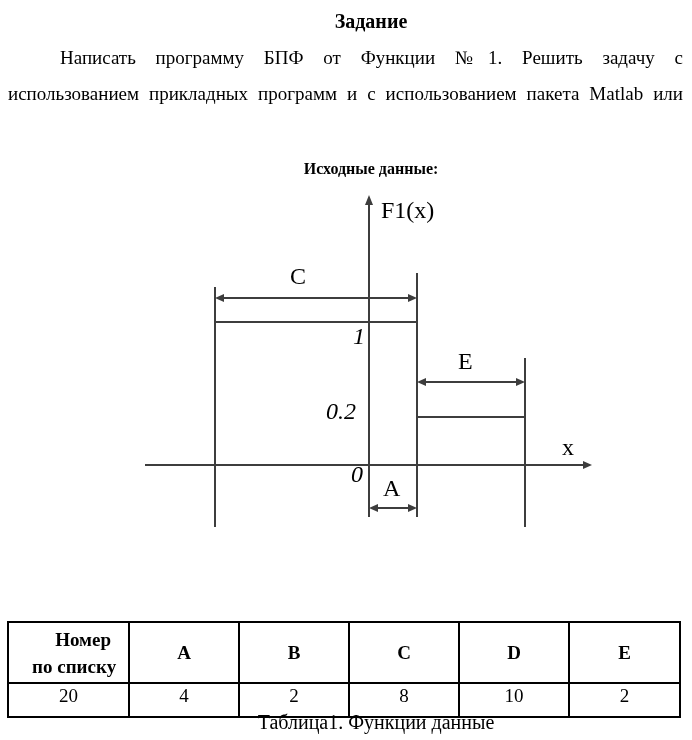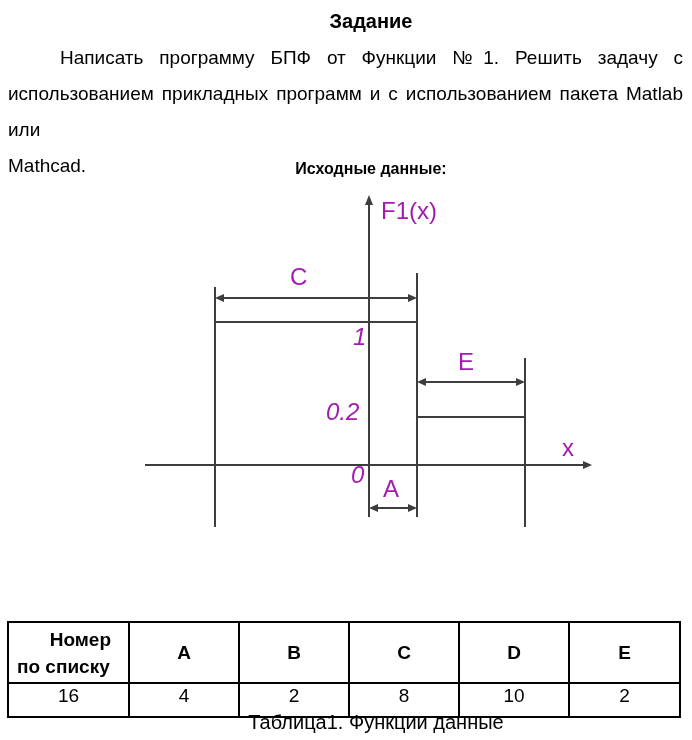--- a/index.html
+++ b/index.html
@@ -4,65 +4,64 @@
 <style>
   :root{
     --line:#3d3d3d;
     --ink:#000000;
   }
   html,body{margin:0;padding:0;background:#ffffff;}
   .page{
     position:relative;
     width:692px;height:740px;
     background:#ffffff;
-    font-family:Liberation Sans, sans-serif;
+    font-family:Liberation Serif, serif;
     color:var(--ink);
     overflow:hidden;
   }
   .abs{position:absolute;}
   .centered{left:0;right:0;text-align:center;}
   .title{top:10px;font-size:20px;font-weight:bold;text-indent:50px;}
   .para{top:40px;left:8px;right:9px;font-size:19px;line-height:36px;}
   .para .jline{text-align:justify;text-align-last:justify;}
   .para .indent{padding-left:52px;}
   .para .lline{text-align:left;}
   .heading{top:160px;font-size:16px;font-weight:bold;text-indent:50px;}
 
   
   .ln{position:absolute;background:var(--line);}
   .arr{position:absolute;width:0;height:0;}
   .arr-r{border-top:4px solid transparent;border-bottom:4px solid transparent;border-left:9px solid var(--line);}
   .arr-l{border-top:4px solid transparent;border-bottom:4px solid transparent;border-right:9px solid var(--line);}
   .arr-u{border-left:4px solid transparent;border-right:4px solid transparent;border-bottom:10px solid var(--line);}
-  .flabel{position:absolute;font-size:24px;color:#a21caf;white-space:nowrap;}
+  .flabel{position:absolute;font-size:24px;color:#000000;white-space:nowrap;}
   .ital{font-style:italic;}
   .figcap{top:560px;font-size:20px;text-indent:52px;}
 
   
   .dtable{position:absolute;left:7px;top:621px;border-collapse:collapse;table-layout:fixed;width:672px;}
   .dtable td{border:2px solid #000;font-size:19px;overflow:hidden;}
   .dtable .hrow td{height:57px;font-weight:bold;vertical-align:middle;}
   .dtable .drow td{height:30px;vertical-align:top;text-align:center;padding-top:1px;}
   .hcell-num{vertical-align:middle;line-height:27px;}
   .hcell-num .l1{text-align:right;padding-right:16px;}
-  .hcell-num .l2{text-align:left;padding-left:7px;}
+  .hcell-num .l2{text-align:left;padding-left:22px;}
   .hletter{text-align:center;}
   .tabcap{top:711px;font-size:20px;text-indent:60px;}
 </style>
 </head>
 <body>
 
 <div class="page">
 
   <div class="abs centered title">Задание</div>
 
   <div class="abs para">
     <div class="jline indent">Написать программу БПФ от Функции №1. Решить задачу с</div>
     <div class="jline">использованием прикладных программ и с использованием пакета Matlab или</div>
-    <div class="lline">Mathcad.</div>
   </div>
 
   <div class="abs centered heading">Исходные данные:</div>
 
   <div>
 
     <div class="ln" style="left:368px;top:204px;width:2px;height:313px;"></div>
     <div class="arr arr-u" style="left:365px;top:195px;"></div>
     <div class="flabel" style="left:381px;top:197px;">F1(x)</div>
 
@@ -114,21 +113,21 @@
           <div class="l1">Номер</div>
           <div class="l2">по списку</div>
         </td>
         <td class="hletter">A</td>
         <td class="hletter">B</td>
         <td class="hletter">C</td>
         <td class="hletter">D</td>
         <td class="hletter">E</td>
       </tr>
       <tr class="drow">
-        <td>16</td>
+        <td>20</td>
         <td>4</td>
         <td>2</td>
         <td>8</td>
         <td>10</td>
         <td>2</td>
       </tr>
     </tbody>
   </table>
 
   <div class="abs centered tabcap">Таблица1. Функции данные</div>

